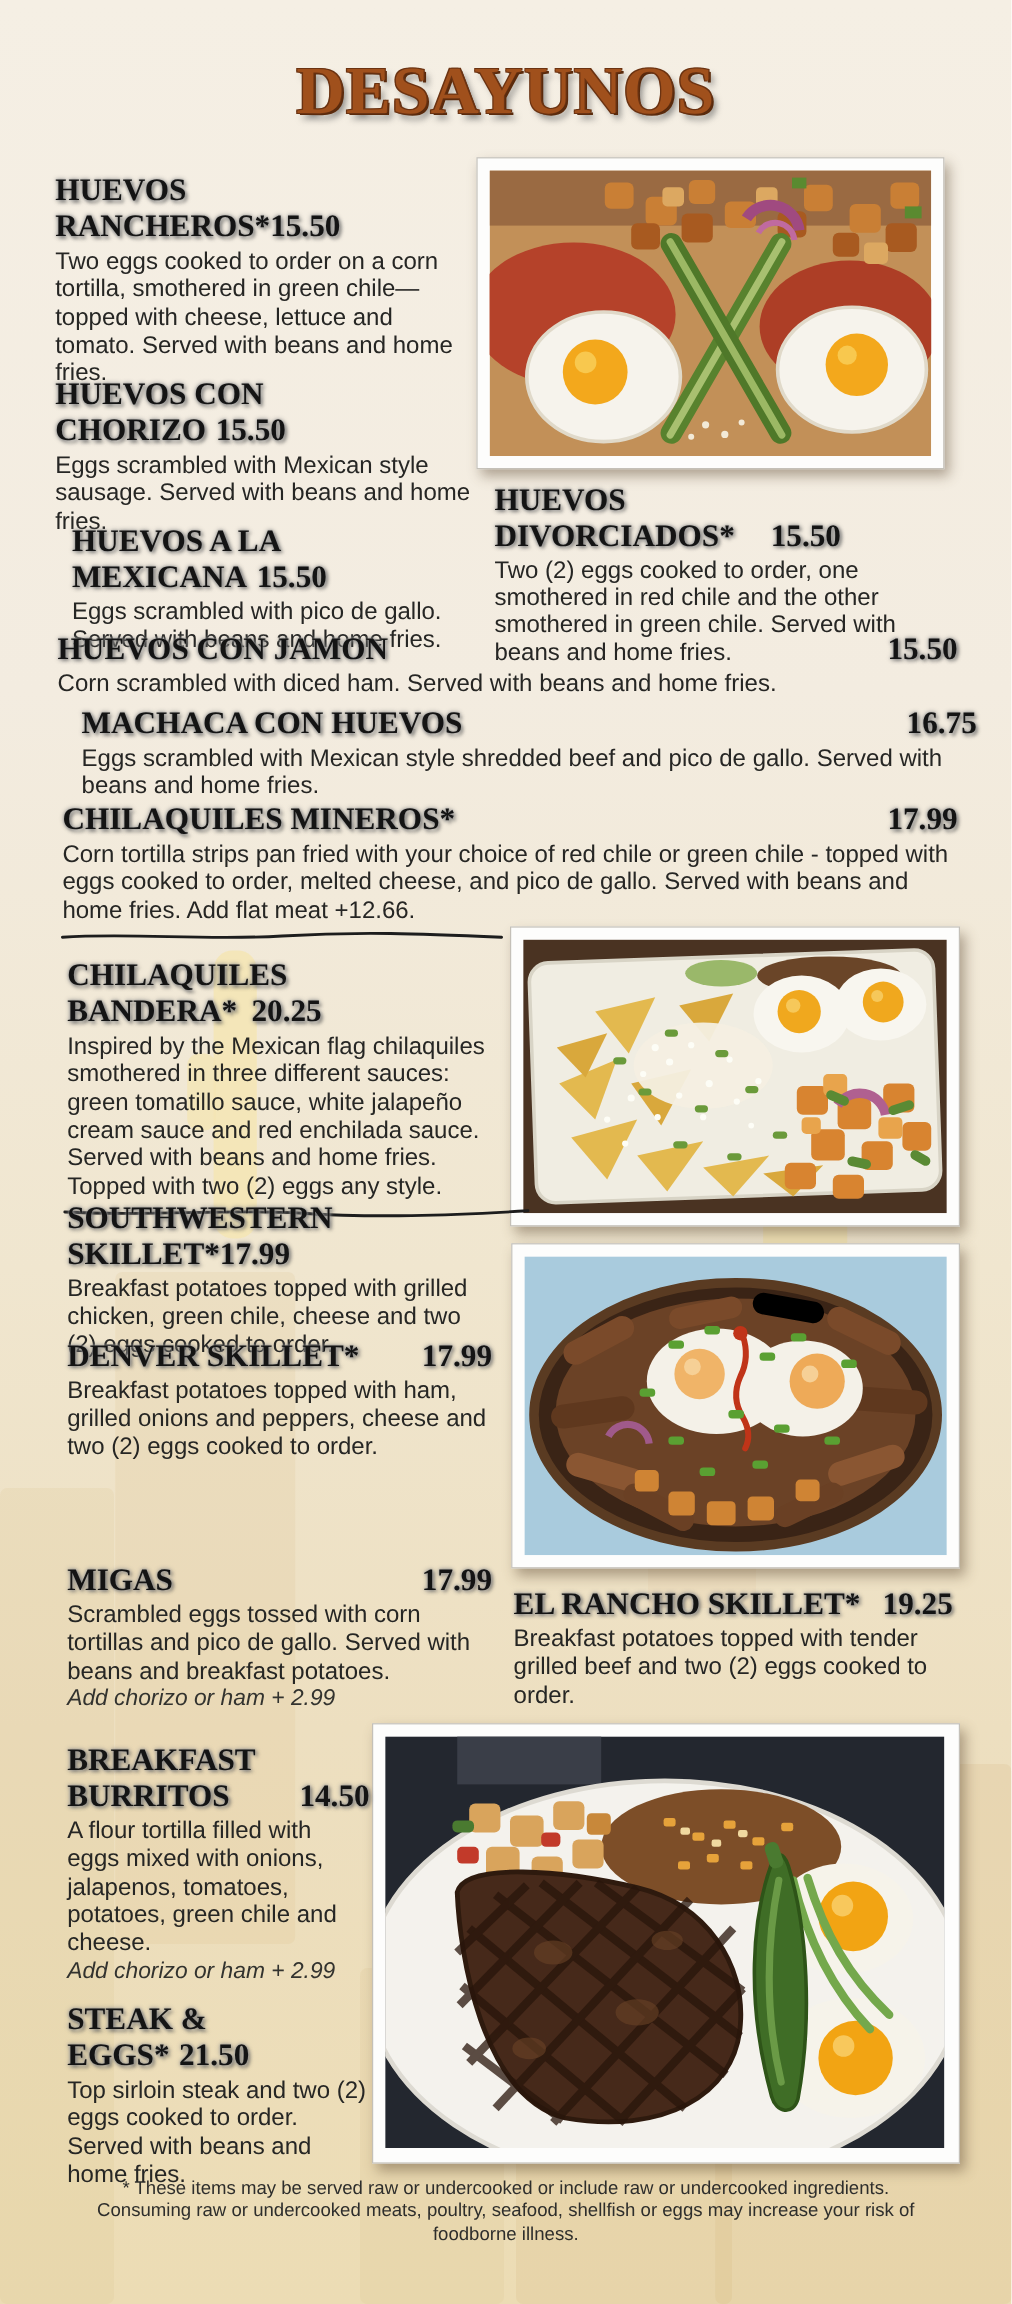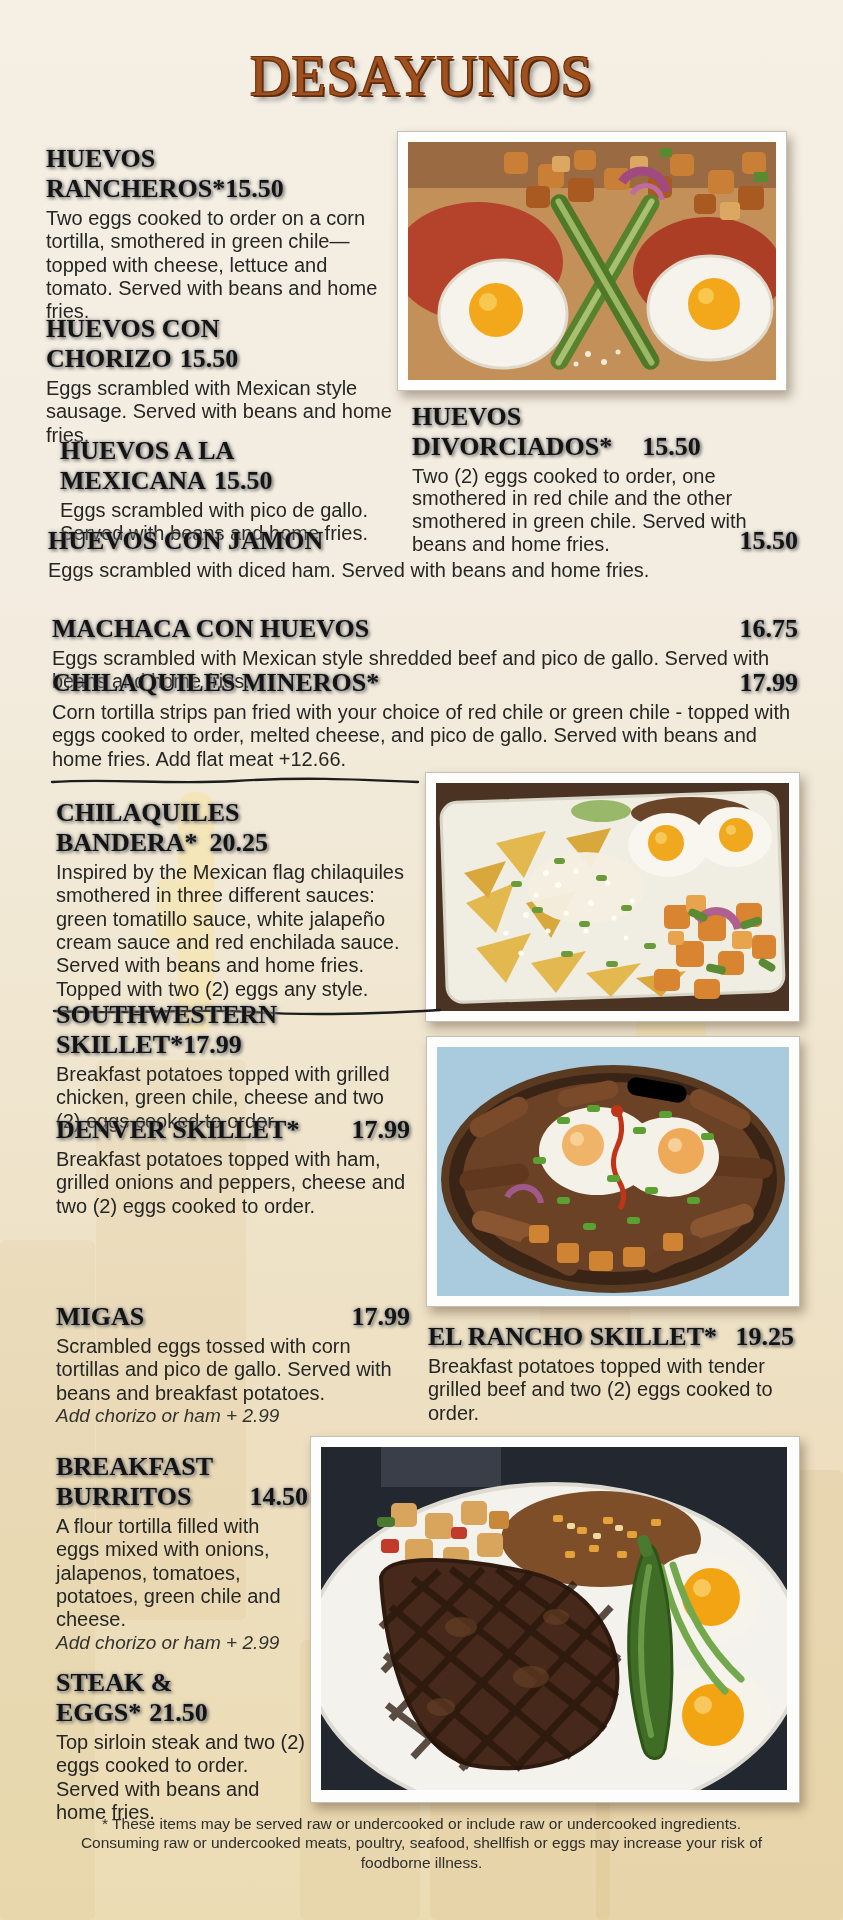--- a/index.html
+++ b/index.html
@@ -5,21 +5,21 @@
   html,body{margin:0;padding:0;background:#fff;}
   .page{
     position:relative;width:843px;height:1920px;overflow:hidden;
     background:linear-gradient(180deg,#f5efe4 0%,#f3ece0 30%,#f0e6cf 55%,#eddfc0 75%,#ecdcb4 100%);
     font-family:"Liberation Sans",sans-serif;color:#2a2a28;
   }
   .wm{position:absolute;inset:0;pointer-events:none;}
   .wm div{position:absolute;border-radius:6px;}
   .title{
     position:absolute;left:0;top:44px;width:100%;text-align:center;
-    font-family:"Liberation Serif",serif;font-weight:normal;font-size:56px;letter-spacing:1px;
+    font-family:"Liberation Serif",serif;font-weight:bold;font-size:56px;letter-spacing:1px;
     color:#a0501c;
     text-shadow:-1px -1px 0 #6b3312,1px -1px 0 #6b3312,-1px 1px 0 #6b3312,2px 2px 0 #5a2a0c,4px 5px 5px rgba(90,90,90,.65);
   }
   .item{position:absolute;}
   .h-row{font-family:"Liberation Serif",serif;font-weight:bold;font-size:26px;color:#141414;
     text-shadow:0 0 4px #8f8f8f,0 0 2px #a0a0a0,2px 2px 3px rgba(70,70,70,.55);
     line-height:1.15;}
   .h-row.split{display:flex;justify-content:space-between;align-items:flex-end;}
   .h-row .price{white-space:nowrap;}
   .desc{margin:3px 0 0 0;font-size:20px;line-height:1.17;color:#262624;}
@@ -134,24 +134,24 @@
       <span class="name">HUEVOS DIVORCIADOS*</span><span class="price" style="margin-left:30px;">15.50</span>
     </div>
     <p class="desc" style="line-height:1.13;">Two (2) eggs cooked to order, one smothered in red chile and the other smothered in green chile. Served with beans and home fries.</p>
   </div>
 
   <div class="item" style="left:48px;top:526px;width:750px;">
     <div class="h-row split">
       <span class="name">HUEVOS CON JAMON</span>
       <span class="price">15.50</span>
     </div>
-    <p class="desc">Eggs scrambled with diced ham. Served with beans and home fries.</p>
-  </div>
-
-  <div class="item" style="left:52px;top:588px;width:746px;margin-top:26px;">
+    <p class="desc">Corn scrambled with diced ham. Served with beans and home fries.</p>
+  </div>
+
+  <div class="item" style="left:68px;top:588px;width:746px;">
     <div class="h-row split">
       <span class="name">MACHACA CON HUEVOS</span>
       <span class="price">16.75</span>
     </div>
     <p class="desc">Eggs scrambled with Mexican style shredded beef and pico de gallo. Served with beans and home fries.</p>
   </div>
 
   <div class="item" style="left:52px;top:668px;width:746px;">
     <div class="h-row split">
       <span class="name">CHILAQUILES MINEROS*</span>

